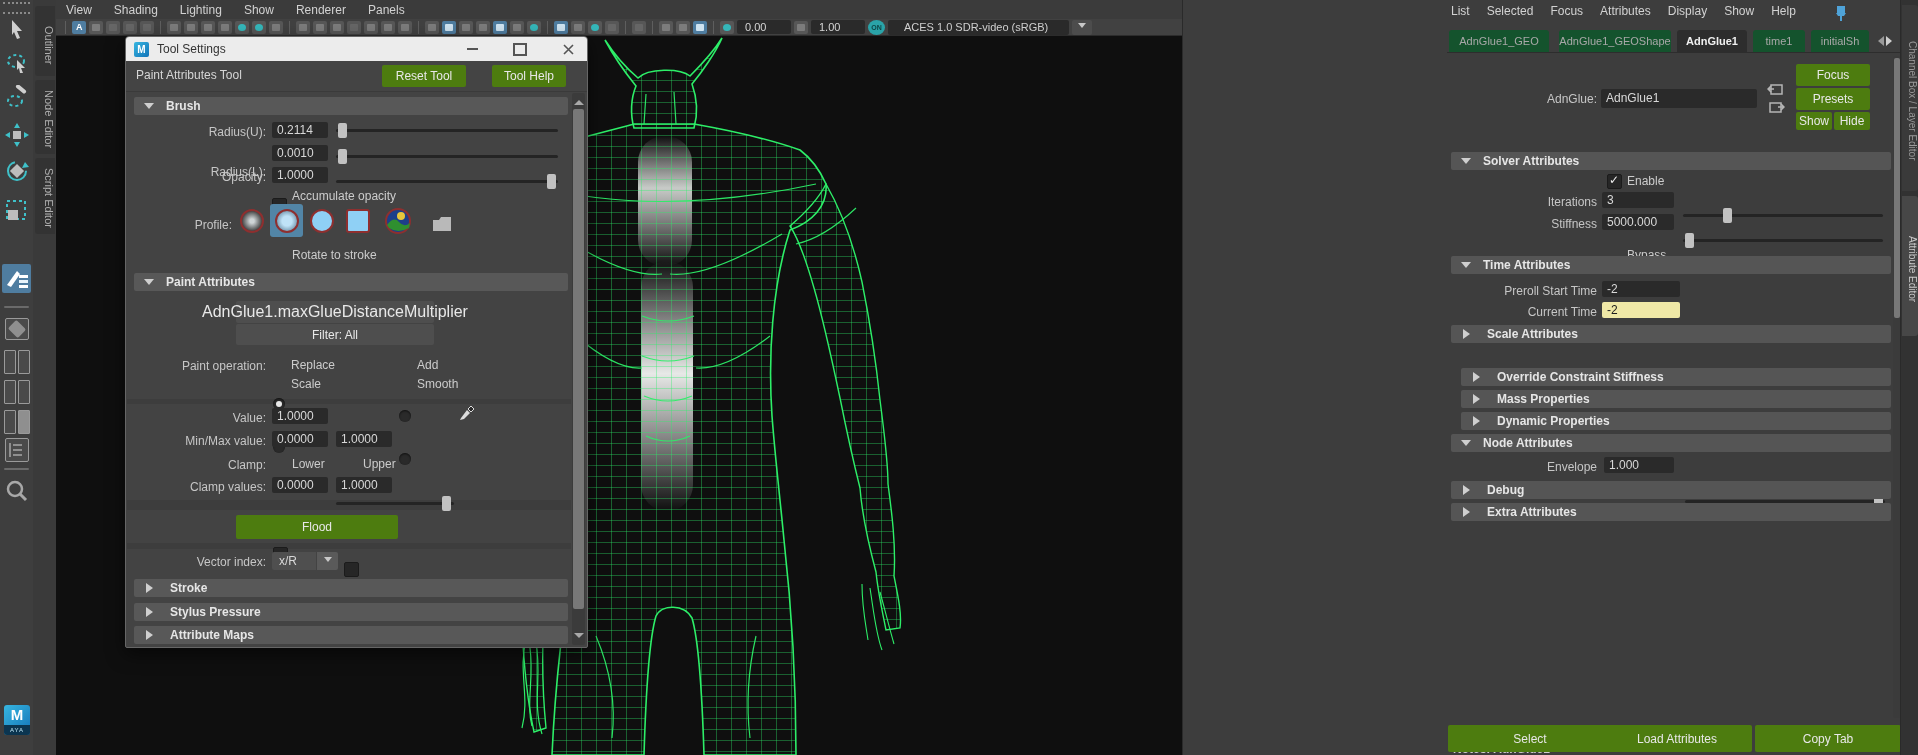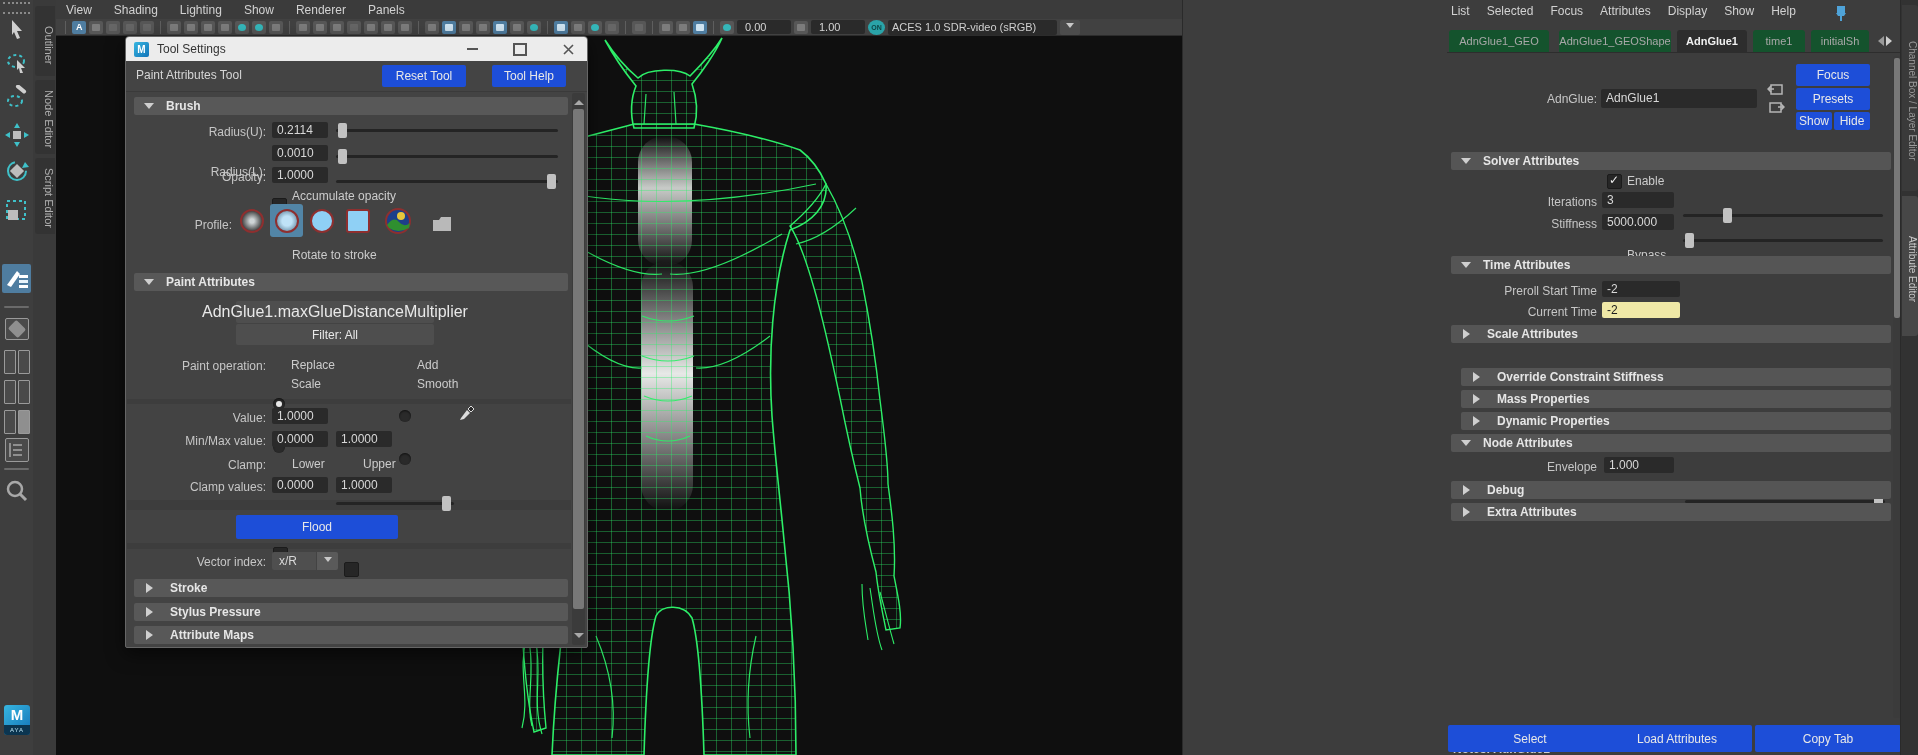--- a/index.html
+++ b/index.html
@@ -34,37 +34,37 @@
   .si::after{content:"";position:absolute;left:3px;top:3px;right:3px;bottom:3px;background:#7c7c7c;border-radius:1px;}
   .si.dim::after{background:#666;}
   .si.hl{background:#4f7da0;}
   .si.hl::after{background:#cfe3f0;}
   .si.teal::after{background:#35b7ba;border-radius:50%;}
   .si.first{background:#4f7da0;}
   .si.first::after{content:"A";background:none;color:#fff;font-size:9px;font-weight:bold;left:4px;top:1px;}
   .si-sep{width:1px;height:13px;background:#5e5e5e;margin:0 3px;}
   .si-field{width:46px;height:14px;background:#2a2a2a;border-radius:2px;color:#d5d5d5;font-size:11px;line-height:14px;padding-left:8px;}
   .on-badge{width:17px;height:15px;border-radius:50%;background:#2aa3a8;color:#063;color:#0b4446;font-size:7px;font-weight:bold;display:flex;align-items:center;justify-content:center;}
-  #cs-box{width:165px;height:15px;background:#2a2a2a;border-radius:2px;color:#cfcfcf;font-size:11px;line-height:15px;padding-left:4px;}
+  #cs-box{width:165px;height:15px;background:#2a2a2a;border-radius:2px;color:#cfcfcf;font-size:11px;line-height:15px;padding-left:16px;}
   #cs-arrow{width:20px;height:15px;background:#4c4c4c;border-radius:2px;display:flex;align-items:center;justify-content:center;}
   #canvas{left:56px;top:36px;width:1126px;height:719px;background:#0f0f0f;overflow:hidden;}
   
   .tri-d{width:0;height:0;border:5px solid transparent;border-top:6px solid #cfcfcf;display:inline-block;margin-top:5px;}
   .tri-r{width:0;height:0;border:5px solid transparent;border-left:7px solid #cfcfcf;display:inline-block;margin-left:2px;}
   .tri-dn-sm{width:0;height:0;border:4px solid transparent;border-top:5px solid #c8c8c8;}
   .sechdr{background:#585858;border-radius:2px;color:#e6e6e6;font-weight:bold;display:flex;align-items:center;gap:12px;padding-left:10px;box-sizing:border-box;height:18px;}
   .field{background:#2a2a2a;color:#d8d8d8;border-radius:2px;padding:0 5px;line-height:16px;height:16px;box-sizing:border-box;}
   .field.yellow{background:#efe8a6;color:#1c1c1c;}
   .slidertrack{height:3px;background:#242424;border-radius:2px;position:relative;}
   .handle{position:absolute;top:-6px;width:9px;height:15px;background:#c2c2c2;border-radius:2px;}
   .chk{width:13px;height:13px;background:#262626;border:1px solid #1b1b1b;border-radius:2px;position:relative;}
   .chk.on::after{content:"\2713";position:absolute;left:1px;top:-2px;color:#efefef;font-size:12px;font-weight:bold;}
   .radio{width:12px;height:12px;background:#2a2a2a;border-radius:50%;position:relative;box-shadow:inset 0 1px 2px #111;}
   .radio.on::after{content:"";position:absolute;left:3px;top:3px;width:6px;height:6px;border-radius:50%;background:#e8e8e8;}
-  .btn{background:#1d4ed8;color:#e8e8e8;border-radius:2px;display:flex;align-items:center;justify-content:center;}
+  .btn{background:#4d7c0f;color:#e8e8e8;border-radius:2px;display:flex;align-items:center;justify-content:center;}
   .band{background:#3d3d3d;}
   
   #ts{left:125px;top:36px;width:463px;height:612px;background:#434343;border:1px solid #666;border-radius:4px 4px 2px 2px;box-shadow:0 6px 18px rgba(0,0,0,.55);box-sizing:border-box;}
   #ts-title{left:0;top:0;width:461px;height:24px;background:#ececec;border-radius:3px 3px 0 0;display:flex;align-items:center;padding-left:8px;box-sizing:border-box;gap:8px;color:#333;}
   #ts-mico{width:15px;height:15px;border-radius:2px;background:linear-gradient(135deg,#37b6e0,#1273b8);color:#fff;font-size:10px;font-weight:bold;text-align:center;line-height:15px;}
   .winbtn{position:absolute;top:3px;width:28px;height:18px;display:flex;align-items:center;justify-content:center;color:#555;}
   #ts-head{left:0;top:24px;width:461px;height:30px;background:#444;border-bottom:1px solid #3a3a3a;}
   .scroll{background:#3b3b3b;border-radius:2px;}
   .thumb{background:#787878;border-radius:2px;position:absolute;left:1px;right:1px;}
   .scr-arr{position:absolute;left:2px;width:0;height:0;border:5px solid transparent;}

